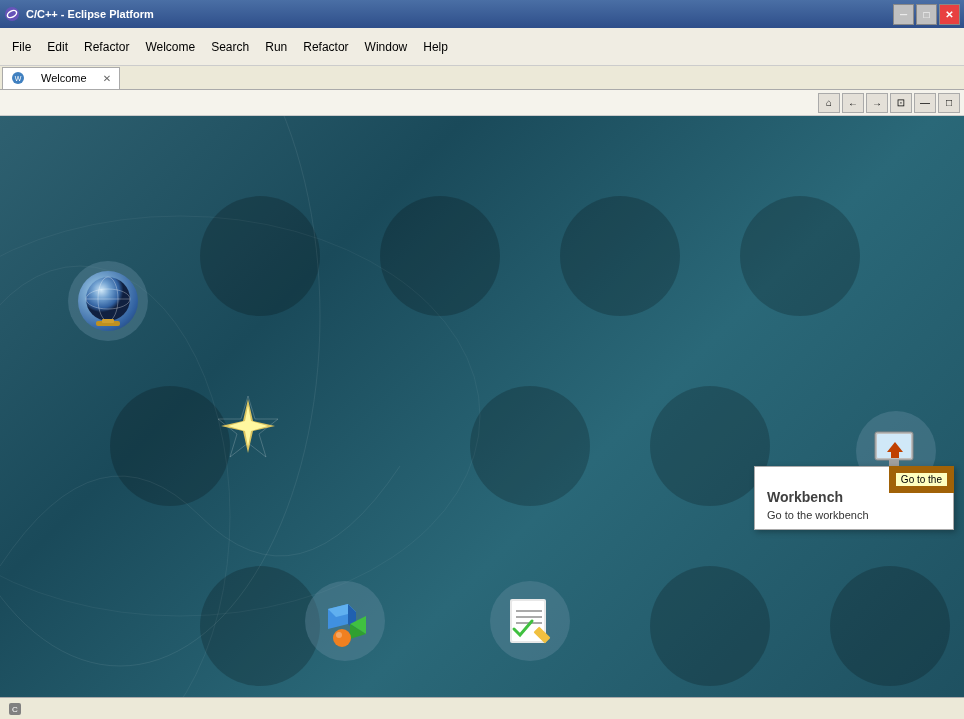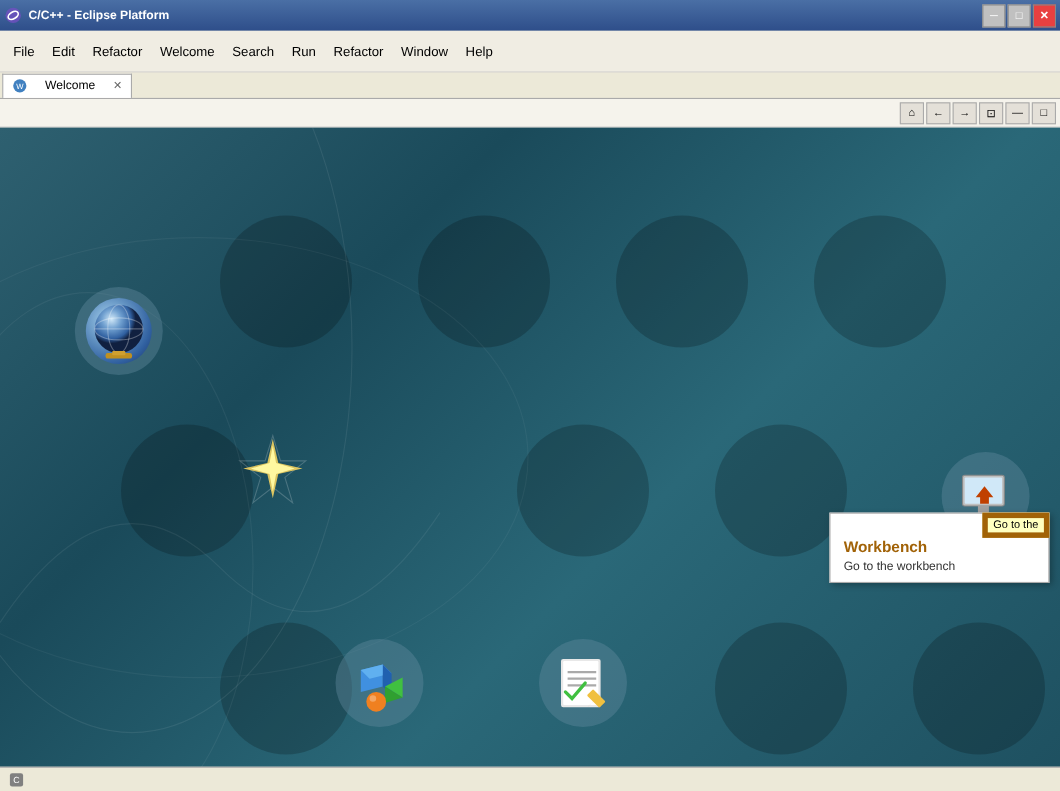--- a/index.html
+++ b/index.html
@@ -153,21 +153,21 @@
       background: white;
       border: 1px solid #aaa;
       padding: 8px 12px;
       width: 200px;
       box-shadow: 2px 2px 6px rgba(0,0,0,0.3);
       z-index: 10;
     }
     #tooltip-title {
       font-size: 14px;
       font-weight: bold;
-      color: #a16207;
+      color: #404040;
       margin-bottom: 4px;
     }
     #tooltip-desc {
       font-size: 11px;
       color: #333;
     }
 
     
     #status-bar {
       height: 22px;
@@ -331,21 +331,21 @@
       <rect x="10" y="12" width="34" height="24" rx="1" fill="#d0e8f8"></rect>
 
       <rect x="22" y="38" width="10" height="8" fill="#a0a0a0"></rect>
       <rect x="16" y="46" width="22" height="3" rx="1" fill="#808080"></rect>
 
       <polygon points="28,20 20,30 24,30 24,36 32,36 32,30 36,30" fill="#c04000"></polygon>
     </svg>
   </div>
 
   <div id="workbench-tooltip">
-    <div style="position:absolute;top:-1px;right:-1px;background:#ffffc0;border:5px solid #a16207;padding:1px 5px;font-size:10px;white-space:nowrap;">Go to the</div>
+    <div style="position:absolute;top:-1px;right:-1px;background:#ffffc0;border:7px solid #a16207;padding:1px 5px;font-size:10px;white-space:nowrap;">Go to the</div>
     <div id="tooltip-title" style="margin-top:14px;">Workbench</div>
     <div id="tooltip-desc">Go to the workbench</div>
   </div>
 
 
 </div>
 
 <div id="status-bar">
   <span style="display:flex;align-items:center;gap:4px;">
     <svg width="14" height="14" viewBox="0 0 14 14">

